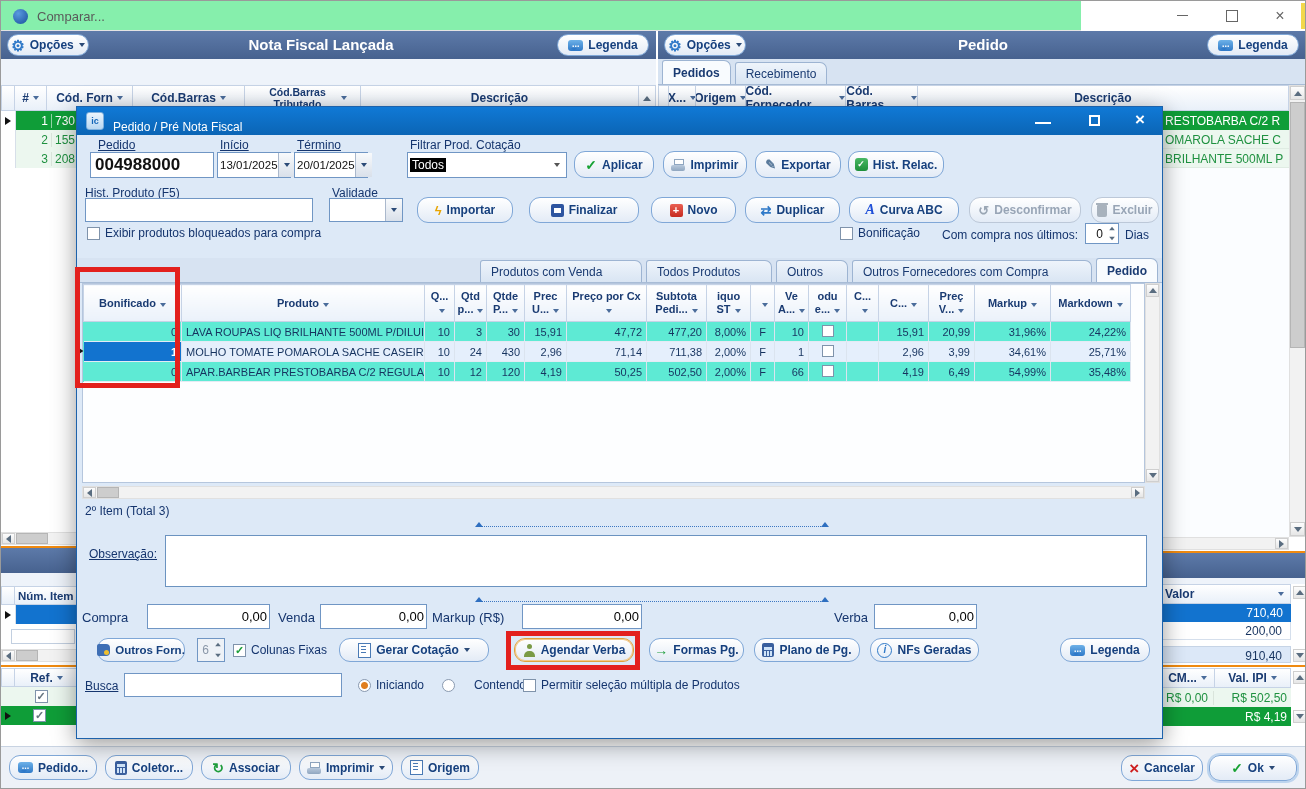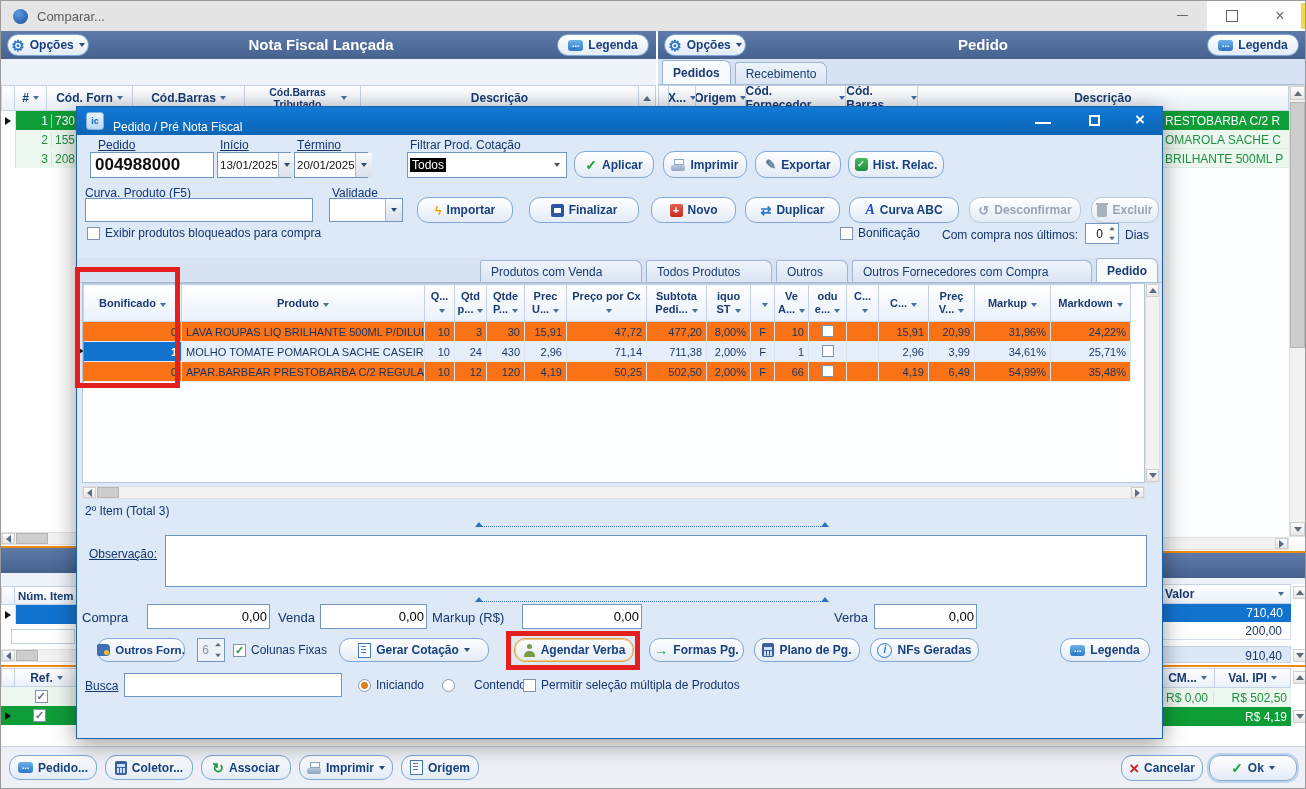--- a/index.html
+++ b/index.html
@@ -1,19 +1,19 @@
 <!DOCTYPE html>
 <html><head>
 <meta charset="utf-8">
 <style>
   html,body{margin:0;padding:0;background:#8b8b8b;font-family:"Liberation Sans",sans-serif;}
   .win{position:relative;width:1306px;height:789px;background:#fff;border:1px solid #9a9a9a;box-sizing:border-box;overflow:hidden;font-size:12px;color:#15356e;}
   .abs{position:absolute;box-sizing:border-box;}
   
-  .titlebar{left:0;top:0;width:1206px;height:30px;background:#e5e5e5;border-bottom:1px solid #e3e3e3;}
+  .titlebar{left:0;top:0;width:1080px;height:30px;background:#86efac;border-bottom:1px solid #e3e3e3;}
   .apptitle{color:#5a5a5a;font-size:13px;}
   .winctl{display:flex;align-items:center;justify-content:center;width:46px;height:29px;color:#666;}
   .appicon{width:15px;height:15px;border-radius:50%;background:radial-gradient(circle at 35% 30%,#5a9ae0,#184e9b);}
   .yellowsliver{background:#f2d84b;}
   
   .hdrbar{background:linear-gradient(#5d7aa9,#47628f);color:#fff;}
   .paneltitle{font-weight:bold;font-size:15px;color:#fff;text-align:center;}
   .btn{display:inline-flex;align-items:center;justify-content:center;gap:5px;background:linear-gradient(#ffffff,#e3ebf6);border:1px solid #7fa7d7;border-radius:11px;color:#16407e;font-weight:bold;font-size:12px;box-sizing:border-box;cursor:default;white-space:nowrap;}
   .btn.dis{color:#98a5b6;border-color:#bcc8d8;}
   .btn.focus{border-color:#e0a23c;box-shadow:inset 0 0 0 1px #f3c98a;}
@@ -53,21 +53,21 @@
   .cb.ongray::before{content:"✓";color:#66757f;font-weight:bold;font-size:11px;line-height:1;}
   .radio{width:13px;height:13px;border-radius:50%;border:1px solid #8a9ab0;background:#fff;display:inline-block;box-sizing:border-box;flex:none;}
   .radio.on{background:radial-gradient(circle,#e07e1e 0 3px,#fff 4px);}
   .spin{width:13px;display:flex;flex-direction:column;flex:none;align-self:stretch;}
   .spin .tri{transform:scale(.7);}
   
   .tabstrip{background:#d7e3f2;border-bottom:1px solid #a8bcd6;display:flex;align-items:flex-end;}
   .tab{height:21px;padding:0 10px;display:flex;align-items:center;border:1px solid #9db4d2;border-bottom:none;border-radius:3px 7px 0 0;background:linear-gradient(#eef4fb,#d9e5f3);color:#1a3b72;margin-right:4px;white-space:nowrap;font-size:12px;}
   .tab.active{background:#f8fbfe;font-weight:bold;height:23px;}
   
-  table.grid{table-layout:fixed;width:1047px;border-collapse:collapse;font-size:11px;background:#f97316;}
+  table.grid{table-layout:fixed;width:1047px;border-collapse:collapse;font-size:11px;background:#5eead4;}
   table.grid th{height:34px;background:linear-gradient(#ffffff,#eaf1fa);border:1px solid #c6d3e6;color:#1a3b72;font-weight:bold;font-size:11px;line-height:1.15;padding:1px 2px;overflow:hidden;}
   table.grid td{height:19px;border-right:1px solid #dbe4ef;border-bottom:1px solid #e4ebf4;padding:0 4px;white-space:nowrap;overflow:hidden;color:#16335f;}
   table.grid td.n{text-align:right;}
   table.grid td.c{text-align:center;}
   table.grid tr.sel td{background:#e5effc;}
   table.grid tr.sel td.bsel{background:#1273cf;color:#fff;font-weight:bold;}
   .splitter{border-top:1px dotted #3c77c2;position:relative;}
   .splitter .tri{position:absolute;top:-5px;}
   .redbox{border:5px solid #e3201d;z-index:20;background:transparent;}
   
@@ -439,21 +439,21 @@
       </div>
     <div class="abs btn" style="left:678px;top:44px;width:86px;height:27px;">
         <span class="ic ic-pencil"></span>
         <span>Exportar</span>
       </div>
     <div class="abs btn" style="left:771px;top:44px;width:96px;height:27px;">
         <span class="ic ic-greensq"></span>
         <span>Hist. Relac.</span>
       </div>
 
-    <span class="abs lbl" style="left:8px;top:79px;">Curva. Produto (F5)</span>
+    <span class="abs lbl" style="left:8px;top:79px;">Hist. Produto (F5)</span>
     <input class="abs field" style="left: 8px; top: 91px; width: 228px; height: 24px;" value="">
     <span class="abs lbl" style="left:255px;top:79px;">Validade</span>
     <div class="abs field" style="left:252px;top:91px;width:74px;height:24px;">
       <span style="flex:1;"></span>
       <span class="ddbtn">
           <span class="tri dd"></span>
         </span>
     </div>
     <div class="abs btn" style="left:340px;top:90px;width:96px;height:26px;">
         <span class="ic ic-lightning"></span>

